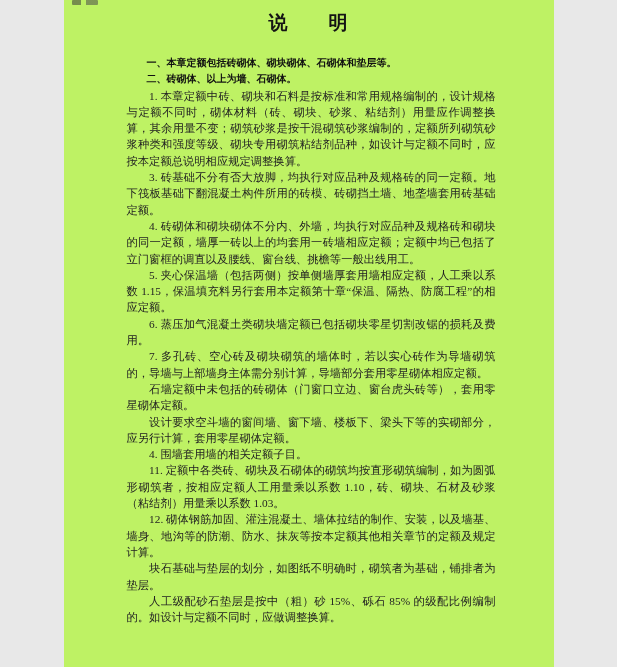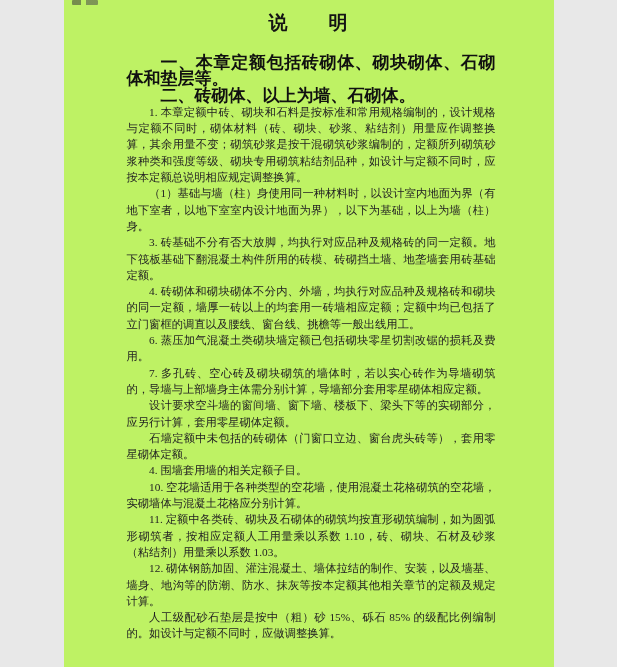--- a/index.html
+++ b/index.html
@@ -40,21 +40,21 @@
   }
   .content p {
     margin: 0;
     text-indent: 2em;
     word-break: break-all;
   }
   .content p.bold {
     font-weight: bold;
     color: #101010;
     font-family: "Liberation Sans", "DejaVu Sans", sans-serif;
-    font-size: 17px;
+    font-size: 10px;
   }
   
   .scan-artifact {
     position: absolute;
     left: 8px;
     top: 0px;
     width: 26px;
     height: 5px;
     background: linear-gradient(90deg, #3a3a3a 0 35%, transparent 35% 55%, #4a4a4a 55% 100%);
     opacity: 0.55;
@@ -64,26 +64,26 @@
 </head>
 <body>
 
 <div class="page">
   <div class="scan-artifact"></div>
   <h1 class="page-title">说　　明</h1>
   <div class="content">
       <p class="bold">一、本章定额包括砖砌体、砌块砌体、石砌体和垫层等。</p>
       <p class="bold">二、砖砌体、以上为墙、石砌体。</p>
       <p class="">1. 本章定额中砖、砌块和石料是按标准和常用规格编制的，设计规格与定额不同时，砌体材料（砖、砌块、砂浆、粘结剂）用量应作调整换算，其余用量不变；砌筑砂浆是按干混砌筑砂浆编制的，定额所列砌筑砂浆种类和强度等级、砌块专用砌筑粘结剂品种，如设计与定额不同时，应按本定额总说明相应规定调整换算。</p>
-      <p class="">（1）基础与墙（柱）身使用同一种材料时，以设计室内地面为界（有地下室者，以地下室室内设计地面为界），以下为基础，以上为墙（柱）身。</p>
       <p class="">3. 砖基础不分有否大放脚，均执行对应品种及规格砖的同一定额。地下筏板基础下翻混凝土构件所用的砖模、砖砌挡土墙、地垄墙套用砖基础定额。</p>
       <p class="">4. 砖砌体和砌块砌体不分内、外墙，均执行对应品种及规格砖和砌块的同一定额，墙厚一砖以上的均套用一砖墙相应定额；定额中均已包括了立门窗框的调直以及腰线、窗台线、挑檐等一般出线用工。</p>
+      <p class="">5. 夹心保温墙（包括两侧）按单侧墙厚套用墙相应定额，人工乘以系数 1.15，保温填充料另行套用本定额第十章“保温、隔热、防腐工程”的相应定额。</p>
       <p class="">6. 蒸压加气混凝土类砌块墙定额已包括砌块零星切割改锯的损耗及费用。</p>
       <p class="">7. 多孔砖、空心砖及砌块砌筑的墙体时，若以实心砖作为导墙砌筑的，导墙与上部墙身主体需分别计算，导墙部分套用零星砌体相应定额。</p>
+      <p class="">石墙定额中未包括的砖砌体（门窗口立边、窗台虎头砖等），套用零星砌体定额。</p>
       <p class="">设计要求空斗墙的窗间墙、窗下墙、楼板下、梁头下等的实砌部分，应另行计算，套用零星砌体定额。</p>
-      <p class="">石墙定额中未包括的砖砌体（门窗口立边、窗台虎头砖等），套用零星砌体定额。</p>
       <p class="">4. 围墙套用墙的相关定额子目。</p>
-      <p class="">10. 空花墙适用于各种类型的空花墙，使用混凝土花格砌筑的空花墙，实砌墙体与混凝土花格应分别计算。</p>
       <p class="">11. 定额中各类砖、砌块及石砌体的砌筑均按直形砌筑编制，如为圆弧形砌筑者，按相应定额人工用量乘以系数 1.10，砖、砌块、石材及砂浆（粘结剂）用量乘以系数 1.03。</p>
       <p class="">12. 砌体钢筋加固、灌注混凝土、墙体拉结的制作、安装，以及墙基、墙身、地沟等的防潮、防水、抹灰等按本定额其他相关章节的定额及规定计算。</p>
+      <p class="">块石基础与垫层的划分，如图纸不明确时，砌筑者为基础，铺排者为垫层。</p>
       <p class="">人工级配砂石垫层是按中（粗）砂 15%、砾石 85% 的级配比例编制的。如设计与定额不同时，应做调整换算。</p>
     </div>
 </div>
 
 </body></html>

